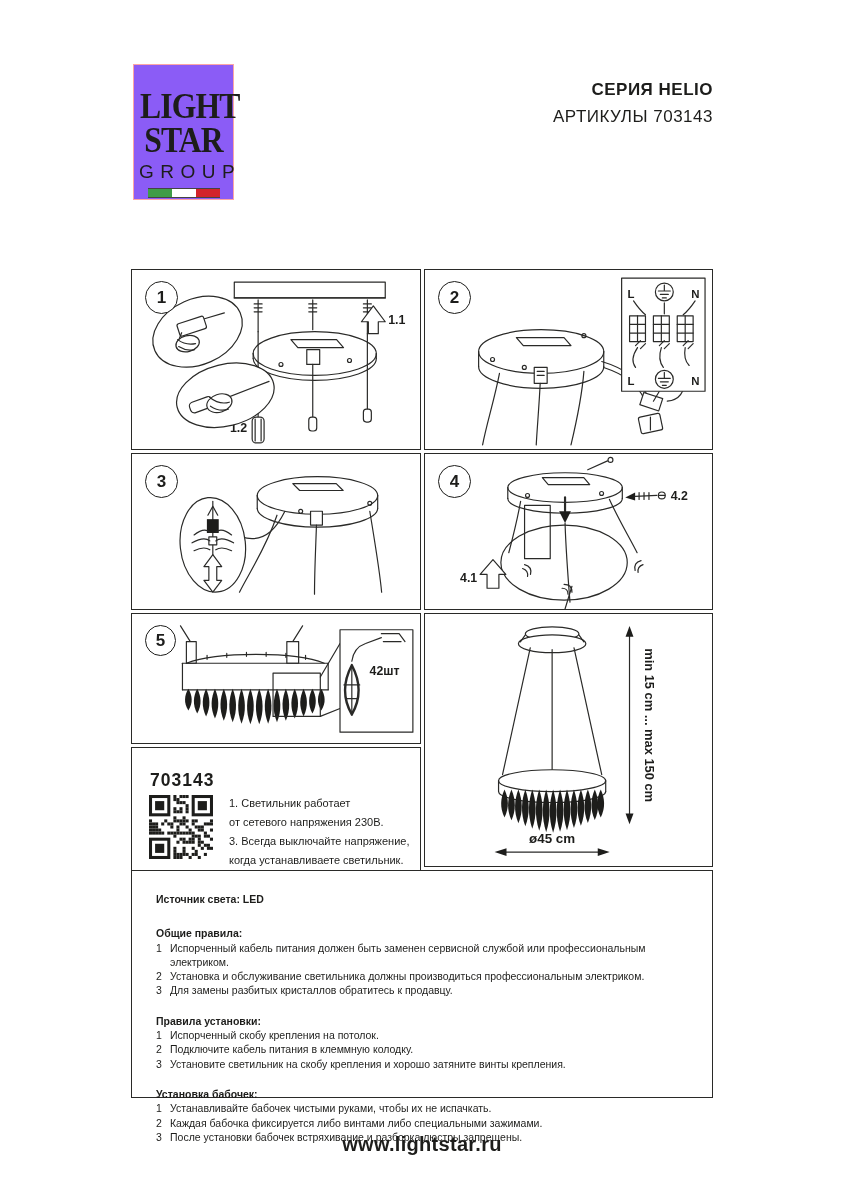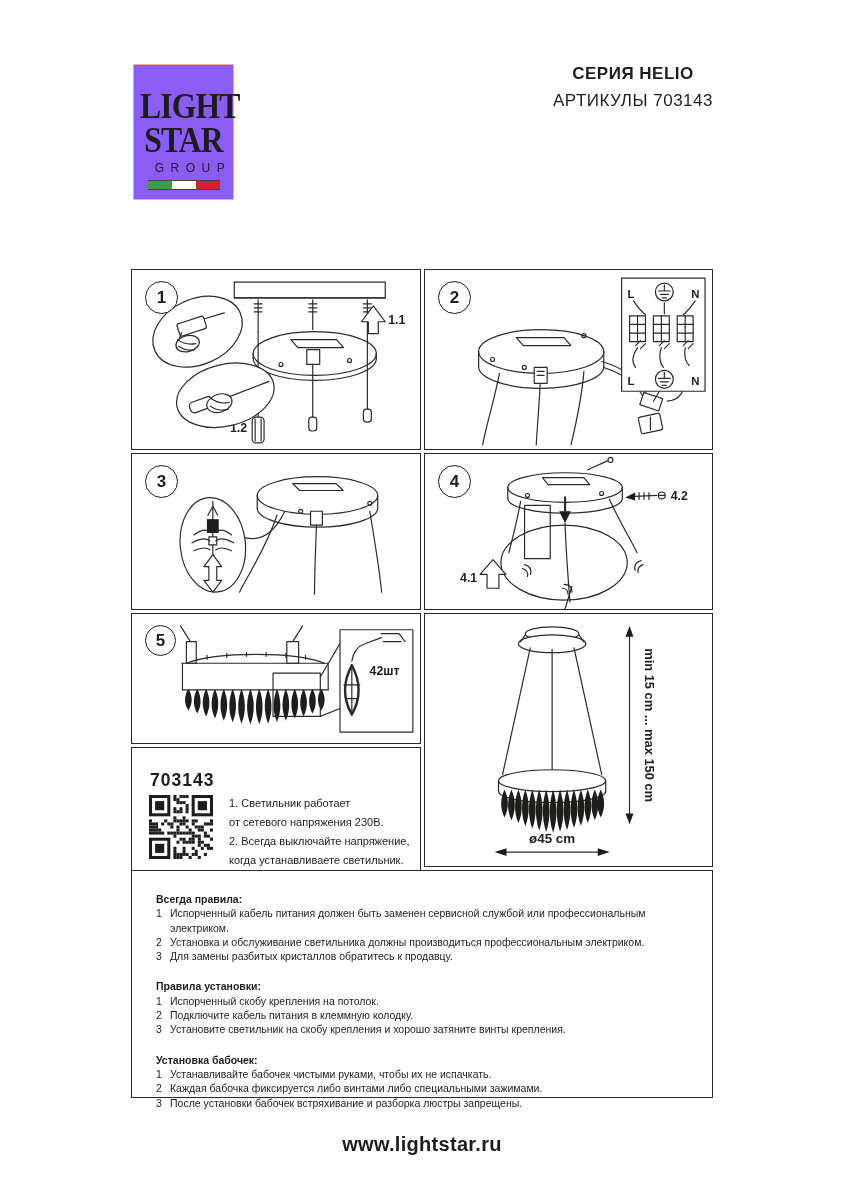--- a/index.html
+++ b/index.html
@@ -4,24 +4,24 @@
 <style>
   html,body{margin:0;padding:0;background:#e8e8e8;}
   .page{position:relative;width:847px;height:1200px;background:#ffffff;overflow:hidden;
         font-family:"Liberation Sans",sans-serif;color:#1d1d1b;}
   
   .logo-box{position:absolute;left:133px;top:64px;width:101px;height:136px;
             border:1px solid #fca5a5;background:#8b5cf6;box-sizing:border-box;text-align:center;}
   .logo-word{font-family:"Liberation Serif",serif;font-weight:700;font-size:36px;line-height:34px;
              letter-spacing:-1px;transform:scaleX(.88);transform-origin:center;}
   .logo-words{margin-top:24px;}
-  .logo-group{font-size:12px;font-weight:400;letter-spacing:6.5px;margin-top:4px;margin-left:19px;}
+  .logo-group{font-size:19px;font-weight:400;letter-spacing:6.5px;margin-top:4px;margin-left:5px;}
   .logo-flag{display:flex;width:72px;height:8px;margin:5px auto 0 auto;border-top:1px solid #444;border-bottom:1px solid #444;}
   .logo-flag div{flex:1;}
-  .hdr{position:absolute;right:134px;top:64px;text-align:center;}
+  .hdr{position:absolute;right:134px;top:80px;text-align:right;}
   .hdr-series{font-size:17px;font-weight:700;letter-spacing:.5px;}
   .hdr-articles{font-size:17px;font-weight:400;letter-spacing:.5px;margin-top:7px;}
   .hdr-title{margin-top:36px;font-size:21px;font-weight:700;letter-spacing:1.5px;line-height:30px;}
   
   .cell{position:absolute;border:1.5px solid #2a2a28;background:#fff;box-sizing:border-box;}
   .step-num{position:absolute;left:13px;top:11px;width:31px;height:31px;border:1.6px solid #1d1d1b;
             border-radius:50%;display:flex;align-items:center;justify-content:center;
             font-size:17px;font-weight:700;background:#fff;z-index:2;}
   .cell svg{position:absolute;left:0;top:0;width:100%;height:100%;}
   
@@ -469,21 +469,21 @@
             <rect x="27" y="60" width="3" height="3"></rect>
             <rect x="30" y="60" width="3" height="3"></rect>
             <rect x="39" y="60" width="3" height="3"></rect>
             <rect x="48" y="60" width="3" height="3"></rect>
           </g>
       </svg>
     </div>
     <div class="art-notes">
       <div>1. Светильник работает</div>
       <div>от сетевого напряжения 230В.</div>
-      <div>2. Всегда выключайте напряжение,</div>
+      <div>3. Всегда выключайте напряжение,</div>
       <div>когда устанавливаете светильник.</div>
     </div>
   </div>
 
   <div class="cell" style="left:424px;top:613px;width:289px;height:254px;">
     <svg class="draw" viewBox="0 0 289 254">
       <g>
         <ellipse class="wht" cx="128" cy="20" rx="27" ry="7"></ellipse>
         <ellipse class="wht" cx="128" cy="30" rx="34" ry="9"></ellipse>
         <line x1="101" y1="21" x2="96" y2="28"></line>
@@ -526,23 +526,24 @@
       <g>
         <line x1="76" y1="240" x2="180" y2="240"></line>
         <path class="fill" d="M70,240 l12,-4 v8 z"></path>
         <path class="fill" d="M186,240 l-12,-4 v8 z"></path>
       </g>
       <text class="lbl-s" x="128" y="231" text-anchor="middle" style="font-size:13.5px">ø45 cm</text>
     </svg>
   </div>
 
   <div class="cell info" style="left:131px;top:870px;width:582px;height:228px;">
+    <div class="info-src">Источник света: LED</div>
 
     <div class="sec">
-      <div class="sec-h">Всегда правила:</div>
+      <div class="sec-h">Общие правила:</div>
       <div class="item">
           <span class="n">1</span>
           <span class="t">Испорченный кабель питания должен быть заменен сервисной службой или профессиональным электриком.</span>
         </div>
       <div class="item">
           <span class="n">2</span>
           <span class="t">Установка и обслуживание светильника должны производиться профессиональным электриком.</span>
         </div>
       <div class="item">
           <span class="n">3</span>

